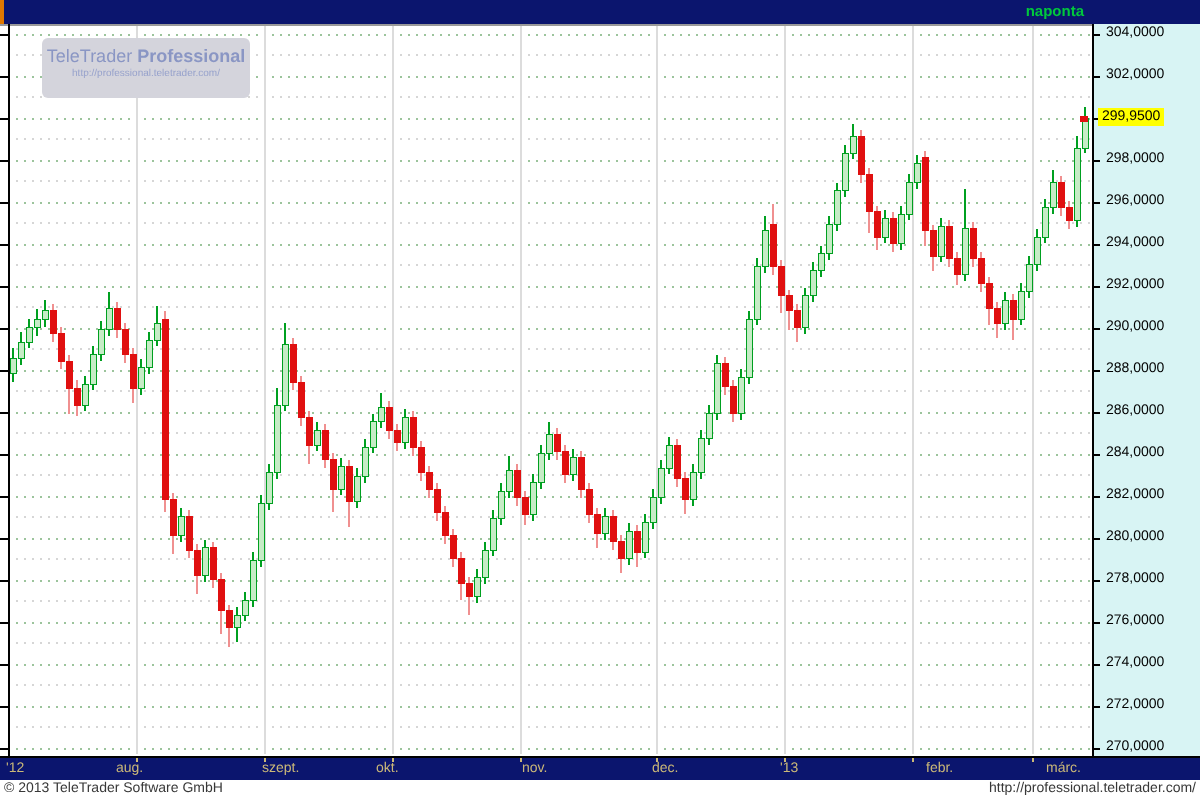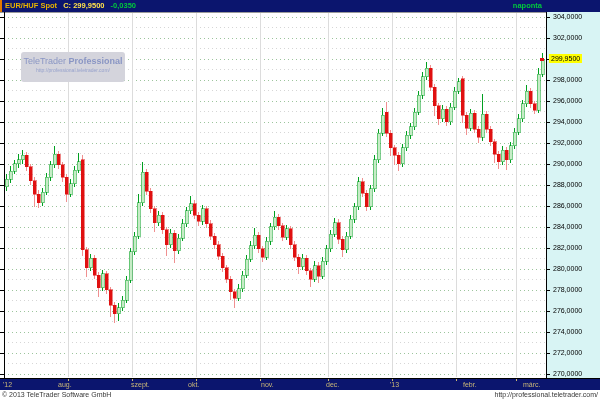--- a/index.html
+++ b/index.html
@@ -7,21 +7,21 @@
        font-family:"Liberation Sans", sans-serif; -webkit-font-smoothing:none;}
   .titlebar{position:absolute;left:0;top:0;width:600px;height:12px;background:#0b156e;}
   .tb-accent{position:absolute;left:0;top:0;width:2px;height:12px;background:#e07800;}
   .tb-text{position:absolute;left:5px;top:0;height:12px;line-height:12px;font-size:7.5px;font-weight:bold;white-space:nowrap;}
   .tb-symbol{color:#e8b400;}
   .tb-close{color:#ffe14a;margin-left:4px;}
   .tb-change{color:#00c83c;margin-left:4px;}
   .tb-interval{position:absolute;right:58px;top:0;height:12px;line-height:12px;font-size:7.5px;font-weight:bold;color:#00c83c;margin-left:32px;}
   #plot-svg{position:absolute;left:0;top:12px;}
   .watermark{position:absolute;left:21px;top:19px;width:104px;height:30px;background:#d4d4dc;
-             border-radius:3px;text-align:center;overflow:hidden;margin-top:33px;}
+             border-radius:3px;text-align:center;overflow:hidden;}
   .wm1{font-size:9px;font-weight:bold;color:#8a96c4;margin-top:4px;letter-spacing:0;}
   .wm1 .light{font-weight:normal;}
   .wm2{font-size:5px;color:#97a2cc;margin-top:1px;}
   .price-axis{position:absolute;left:546px;top:12px;width:54px;height:366px;background:#d8f4f4;
               border-left:1px solid #000;box-sizing:border-box;}
   .plabel{position:absolute;left:6px;height:8px;line-height:8px;font-size:7px;color:#000;white-space:nowrap;}
   .ptick{position:absolute;left:0;width:3px;height:1px;background:#000;}
   .phl{position:absolute;left:2px;background:#ffff00;color:#000;font-size:7px;line-height:9px;
        padding:0 2px;white-space:nowrap;}
   .time-axis{position:absolute;left:0;top:378px;width:600px;height:12px;background:#0b156e;
@@ -32,25 +32,20 @@
   .f-copy{position:absolute;left:2px;top:1px;font-size:7px;color:#383838;white-space:nowrap;}
   .f-url{position:absolute;right:2px;top:1px;font-size:7px;color:#383838;white-space:nowrap;}
 </style>
 </head>
 <body>
 
 <div id="app">
 
   <div class="titlebar">
     <div class="tb-accent"></div>
-    <div class="tb-text">
-      <span class="tb-symbol">EUR/HUF Spot</span>
-      <span class="tb-close"><span>C:</span> <span>299,9500</span></span>
-      <span class="tb-change">-0,0350</span>
-    </div>
     <div class="tb-interval">naponta</div>
   </div>
 
   <svg id="plot-svg" width="546" height="366" shape-rendering="crispEdges">
       <line x1="4" y1="351.5" x2="546" y2="351.5" stroke="#d6d6d6" stroke-dasharray="1 3"></line>
       <line x1="4" y1="330.5" x2="546" y2="330.5" stroke="#d6d6d6" stroke-dasharray="1 3"></line>
       <line x1="4" y1="309.5" x2="546" y2="309.5" stroke="#d6d6d6" stroke-dasharray="1 3"></line>
       <line x1="4" y1="288.5" x2="546" y2="288.5" stroke="#d6d6d6" stroke-dasharray="1 3"></line>
       <line x1="4" y1="267.5" x2="546" y2="267.5" stroke="#d6d6d6" stroke-dasharray="1 3"></line>
       <line x1="4" y1="246.5" x2="546" y2="246.5" stroke="#d6d6d6" stroke-dasharray="1 3"></line>

